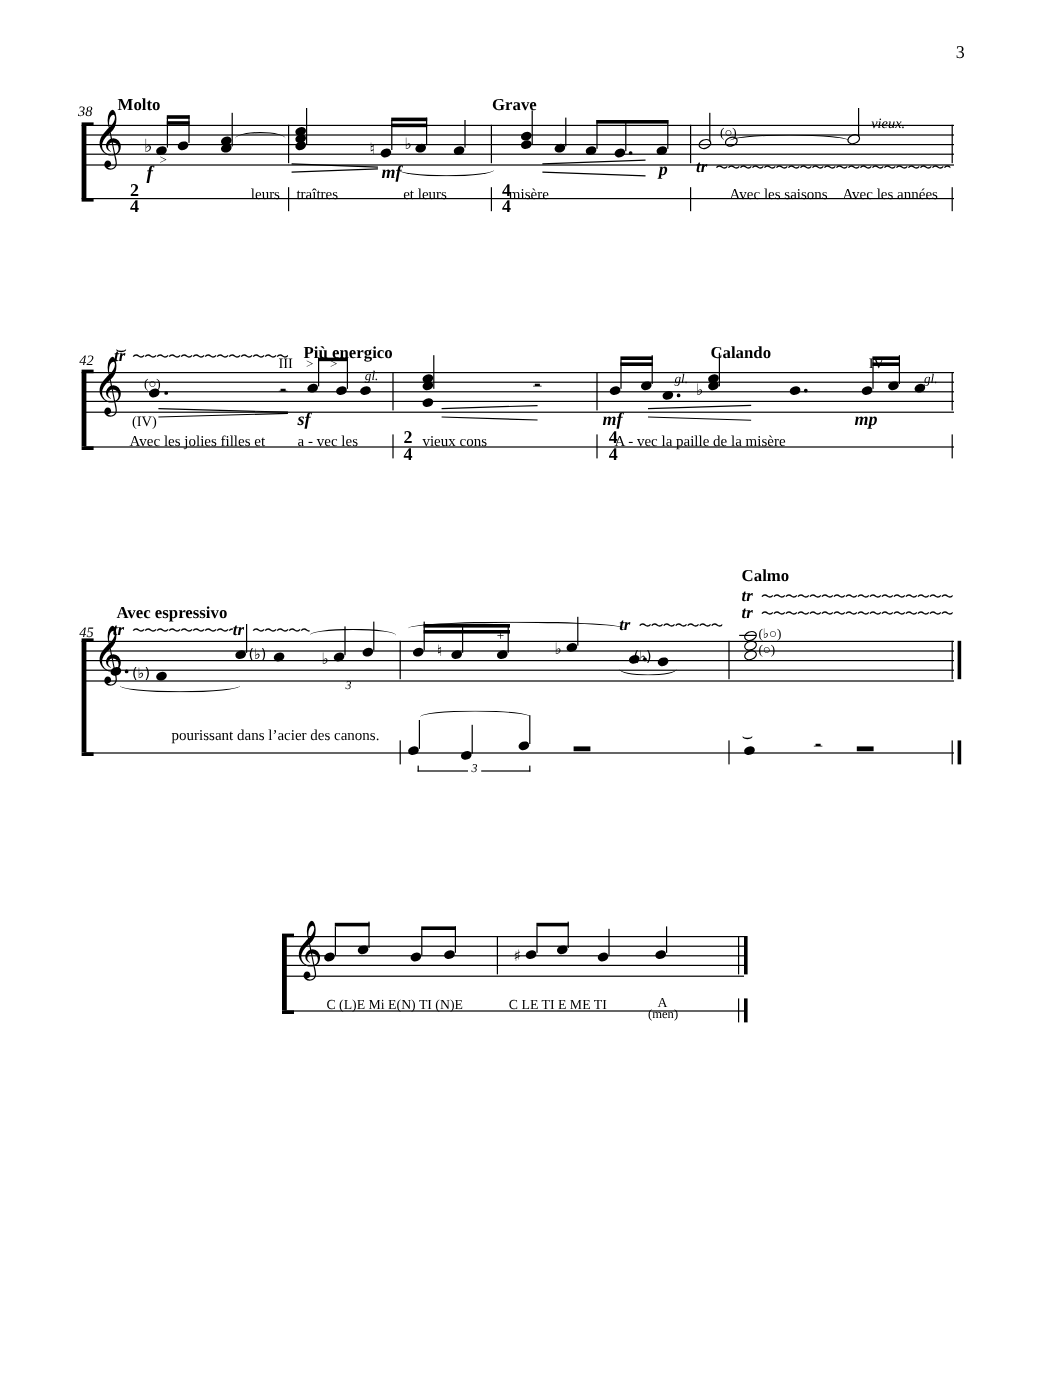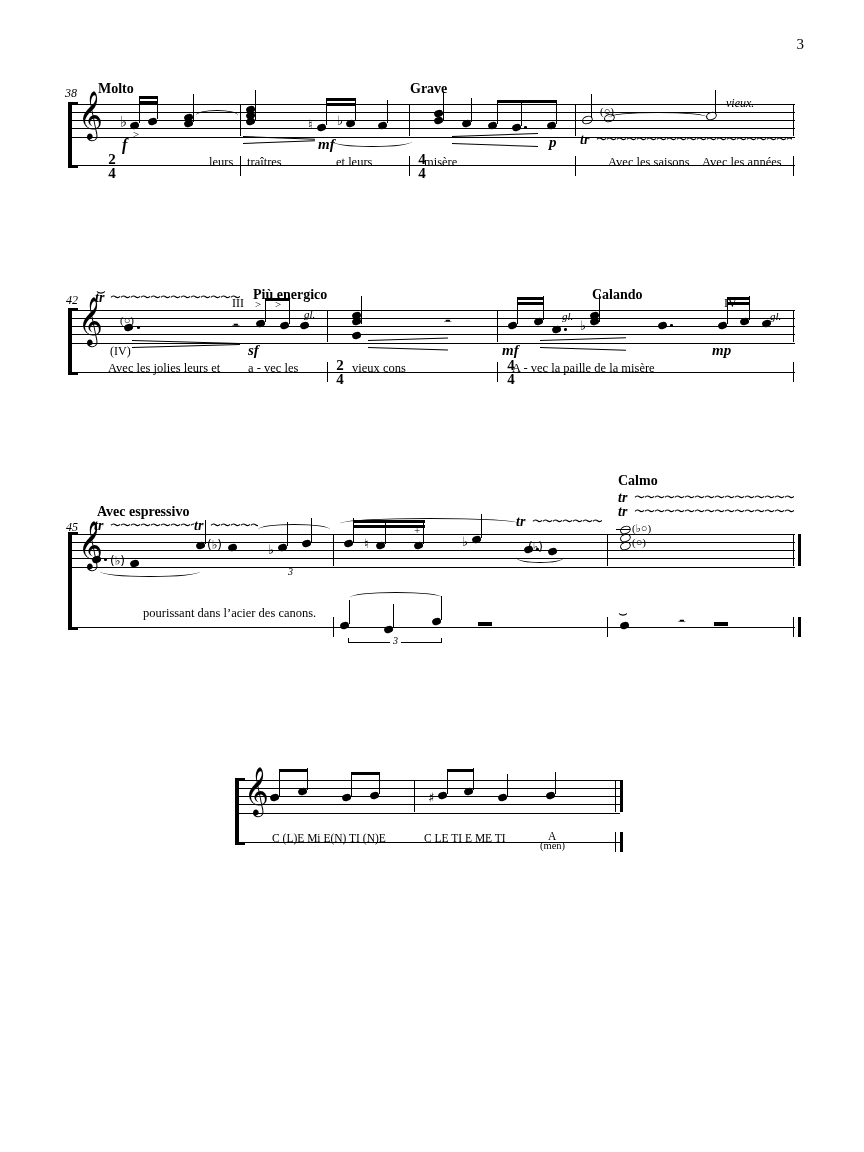--- a/index.html
+++ b/index.html
@@ -462,21 +462,21 @@
     <div class="notehead" style="left:718px;top:40px;"></div>
     <div class="stem" style="left:727px;top:18px;height:24px;"></div>
     <div class="notehead" style="left:740px;top:36px;"></div>
     <div class="stem" style="left:749px;top:14px;height:24px;"></div>
     <div class="beam" style="left:727px;top:15px;width:23px;"></div>
     <div class="beam" style="left:727px;top:20px;width:23px;"></div>
     <div class="notehead" style="left:762px;top:38px;"></div>
     <div class="italic-small" style="left:770px;top:28px;">gl.</div>
     <div class="dyn" style="left:712px;top:60px;font-size:15px;">mp</div>
 
-    <div class="lyric" style="left:108px;top:79px;">Avec les jolies leurs et</div>
+    <div class="lyric" style="left:108px;top:79px;">Avec les jolies filles et</div>
     <div class="lyric" style="left:248px;top:79px;">a - vec les</div>
     <div class="lyric" style="left:352px;top:79px;">vieux cons</div>
     <div class="lyric" style="left:512px;top:79px;">A - vec la paille de la misère</div>
   </div>
 
   <div class="system" style="top:470px;height:180px;">
 
     <div class="tempo" style="left:97px;top:34px;">Avec espressivo</div>
     <div class="tempo" style="left:618px;top:3px;">Calmo</div>
     <div class="measnum" style="left:66px;top:50px;">45</div>

